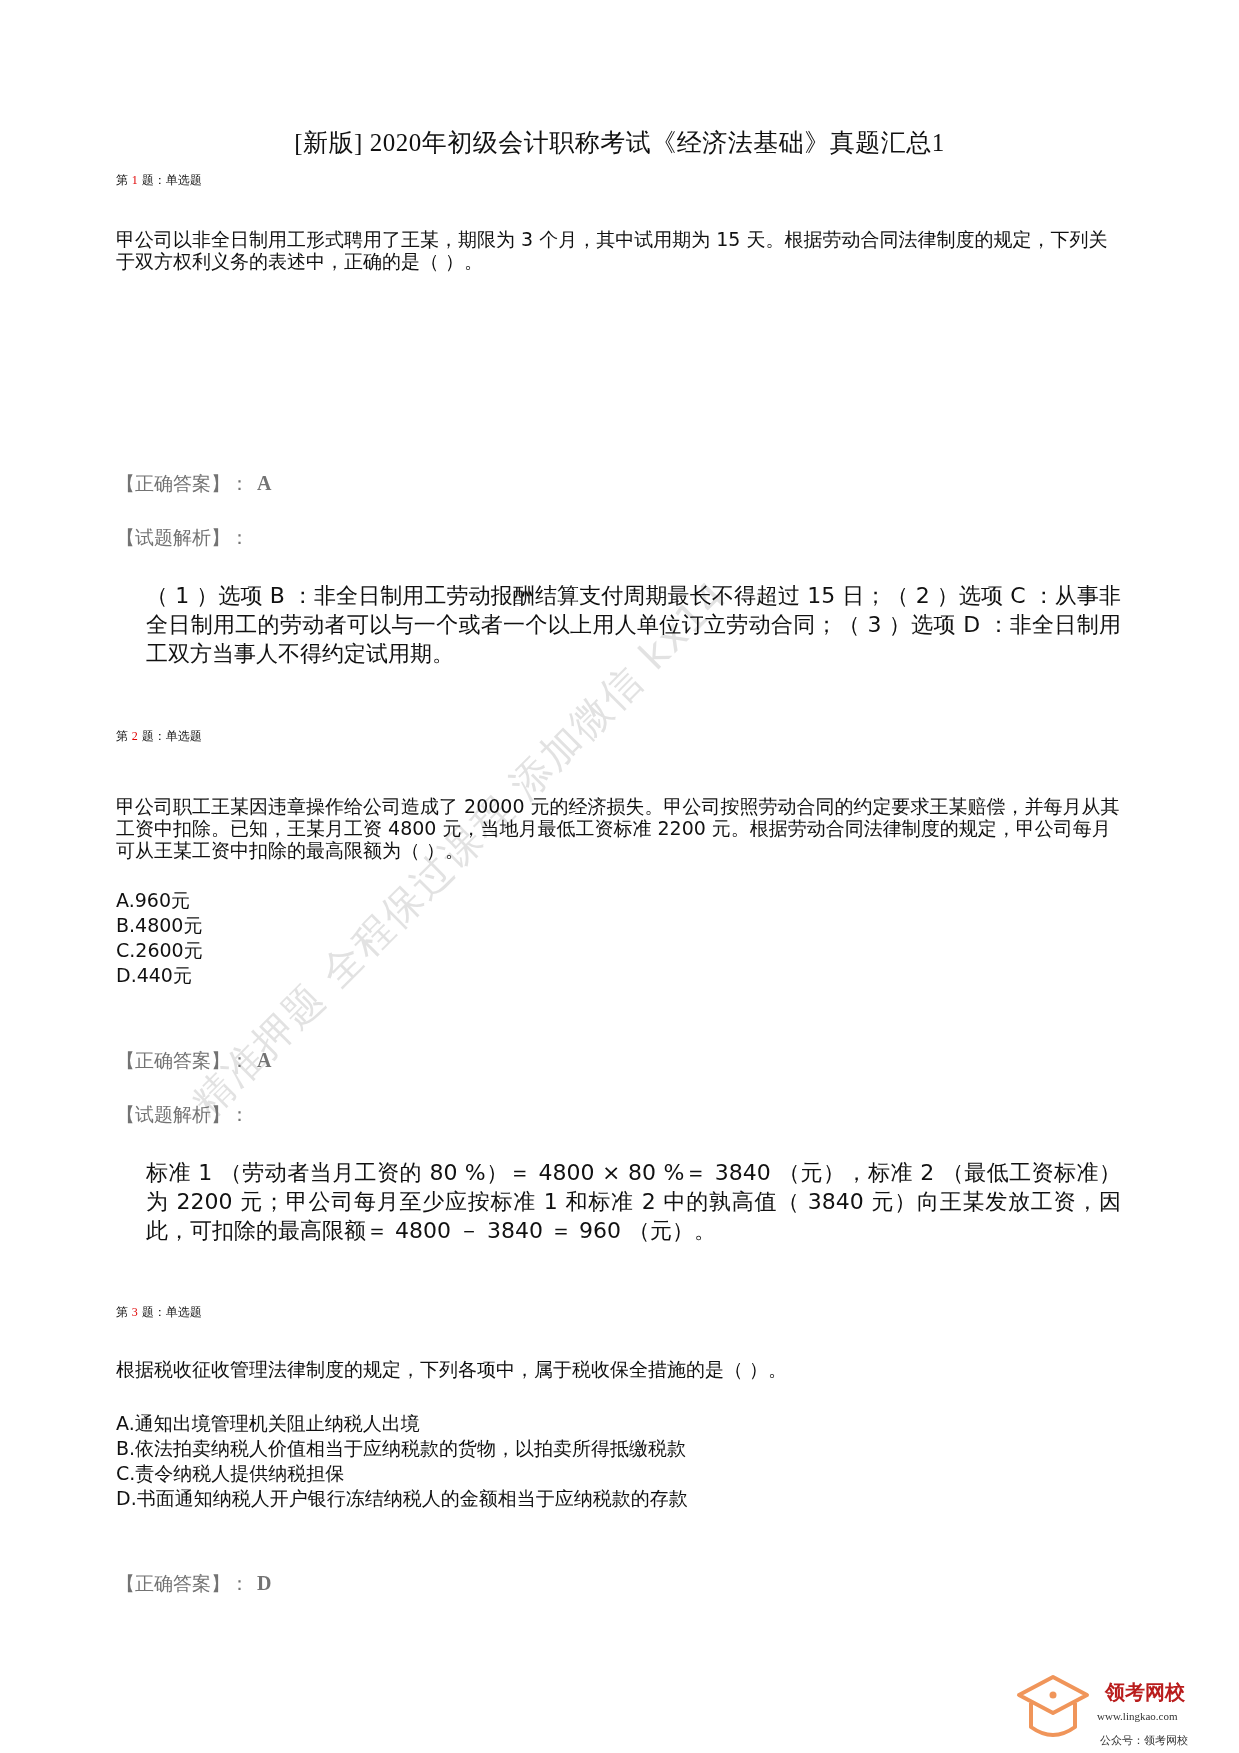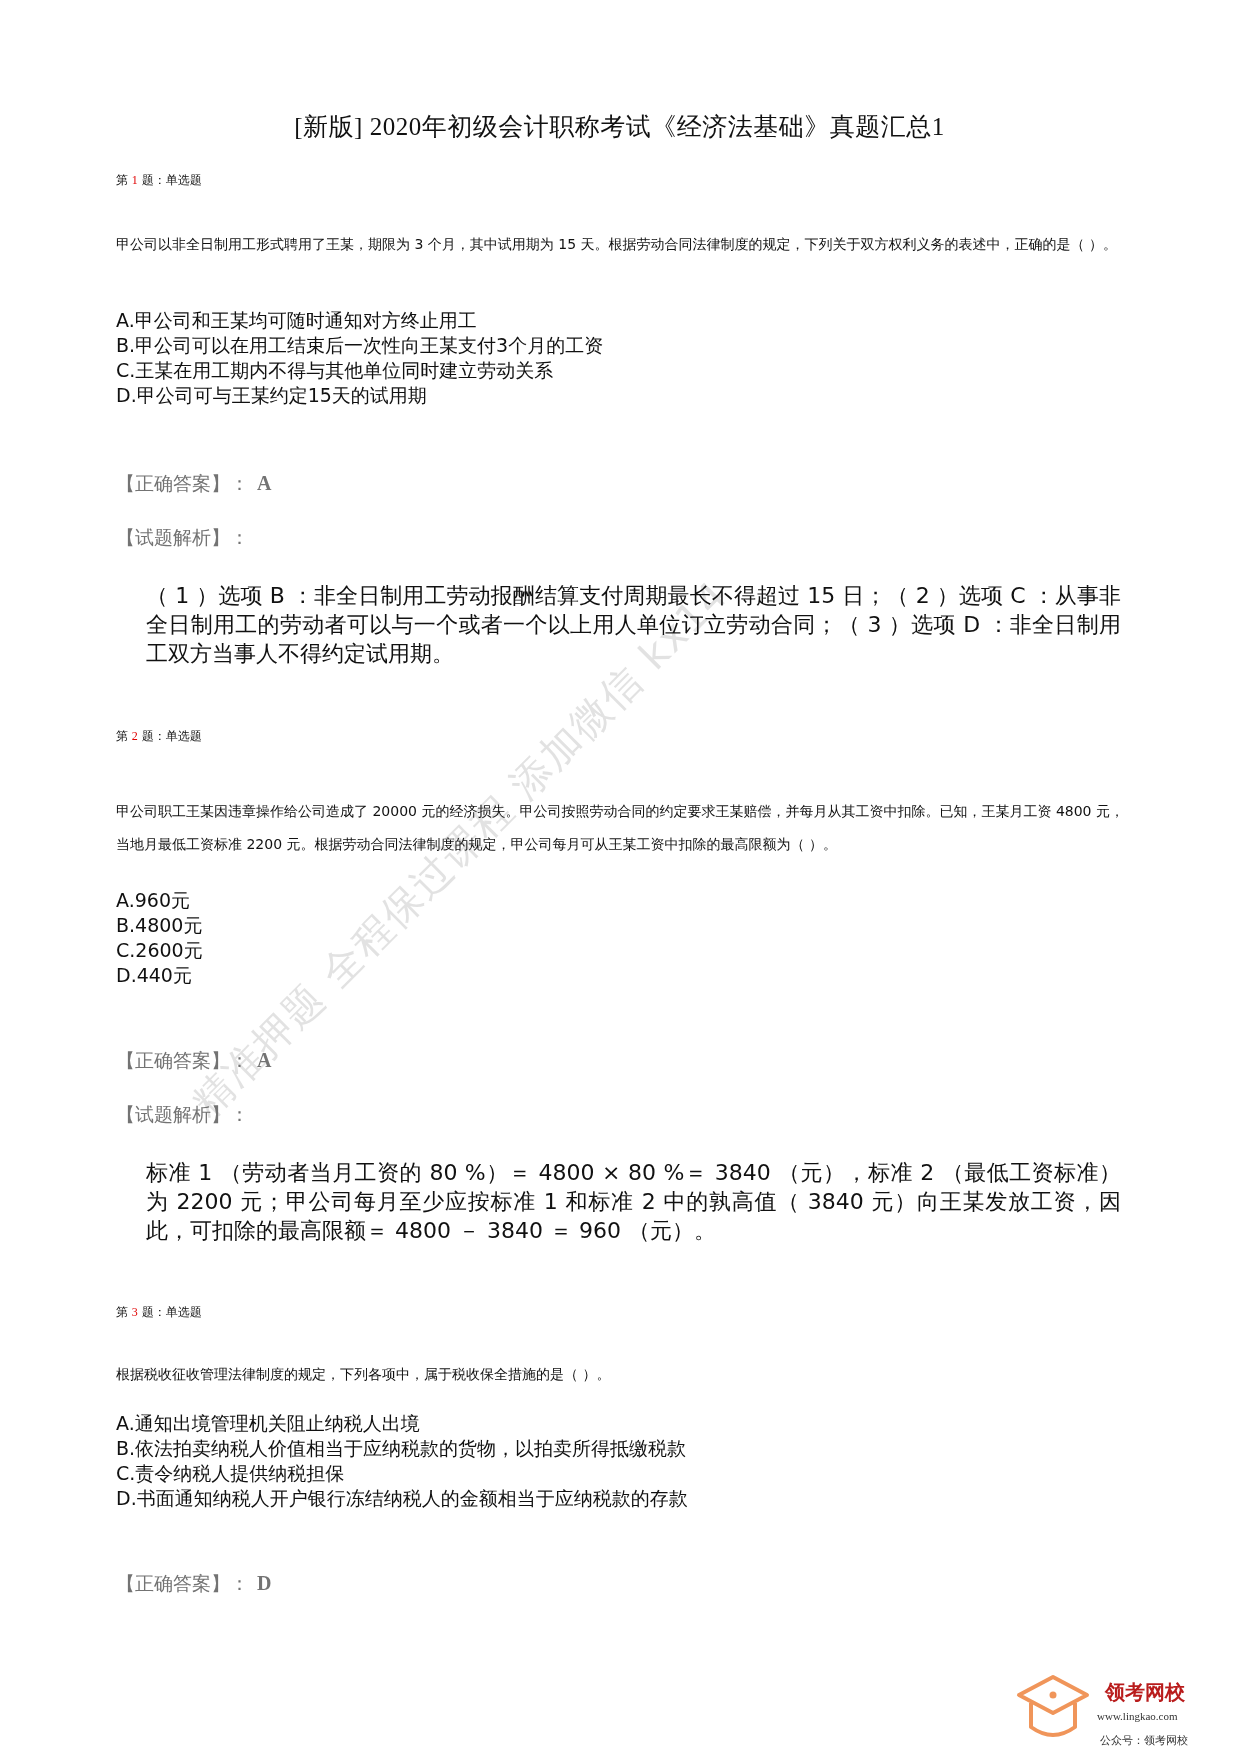--- a/index.html
+++ b/index.html
@@ -3,28 +3,28 @@
 <meta charset="utf-8">
 <style>
   html, body { margin: 0; padding: 0; background: #ffffff; }
   body {
     width: 1239px; height: 1753px; position: relative; overflow: hidden;
     font-family: "DejaVu Serif", "Liberation Serif", serif;
     color: #111111;
   }
   .page { position: absolute; left: 0; top: 0; width: 1239px; height: 1753px; }
   .title {
-    position: absolute; left: 0; width: 1239px; top: 110px;
+    position: absolute; left: 0; width: 1239px; top: 126px;
     text-align: center; font-size: 25px; letter-spacing: 0.5px;
     font-family: "Liberation Serif", "DejaVu Serif", serif;
   }
   .abs { position: absolute; left: 116px; }
   .qhead { font-size: 12px; font-family: "DejaVu Sans", sans-serif; }
   .qhead .num { color: #e00000; font-family: "Liberation Serif", serif; }
-  .stem { font-size: 14px; line-height: 33px; width: 1010px; font-family: "DejaVu Sans", sans-serif; }
+  .stem { font-size: 19px; line-height: 22px; width: 1010px; font-family: "DejaVu Sans", sans-serif; }
   .opts { font-size: 19px; line-height: 25px; font-family: "DejaVu Sans", sans-serif; }
   .opts div { white-space: nowrap; }
   .ans { color: #737373; font-size: 19px; font-family: "DejaVu Sans", sans-serif; }
   .ans .val { font-weight: bold; font-family: "Liberation Serif", serif; font-size: 20px; margin-left: 8px; }
   .analysis {
     position: absolute; left: 146px; width: 975px;
     font-size: 22px; line-height: 29px; font-family: "DejaVu Sans", sans-serif;
     text-align: justify;
   }
   .watermark {
@@ -48,26 +48,20 @@
   <div class="watermark">精准押题 全程保过课程 添加微信 kx14</div>
 
   <div class="title">[新版] 2020年初级会计职称考试《经济法基础》真题汇总1</div>
 
   <div class="abs qhead" style="top:172px;">
     <span>第</span>
     <span class="num">1</span>
     <span>题：单选题</span>
   </div>
   <div class="abs stem" style="top:228px;">甲公司以非全日制用工形式聘用了王某，期限为 3 个月，其中试用期为 15 天。根据劳动合同法律制度的规定，下列关于双方权利义务的表述中，正确的是（ ）。</div>
-  <div class="abs opts" style="top:308px;">
-    <div>A.甲公司和王某均可随时通知对方终止用工</div>
-    <div>B.甲公司可以在用工结束后一次性向王某支付3个月的工资</div>
-    <div>C.王某在用工期内不得与其他单位同时建立劳动关系</div>
-    <div>D.甲公司可与王某约定15天的试用期</div>
-  </div>
   <div class="abs ans" style="top:471px;">
     <span>【正确答案】：</span><span class="val">A</span>
   </div>
   <div class="abs ans" style="top:525px;">【试题解析】：</div>
   <div class="analysis" style="top:581px;">（ 1 ）选项 B ：非全日制用工劳动报酬结算支付周期最长不得超过 15 日；（ 2 ）选项 C ：从事非全日制用工的劳动者可以与一个或者一个以上用人单位订立劳动合同；（ 3 ）选项 D ：非全日制用工双方当事人不得约定试用期。</div>
 
   <div class="abs qhead" style="top:728px;">
     <span>第</span>
     <span class="num">2</span>
     <span>题：单选题</span>

